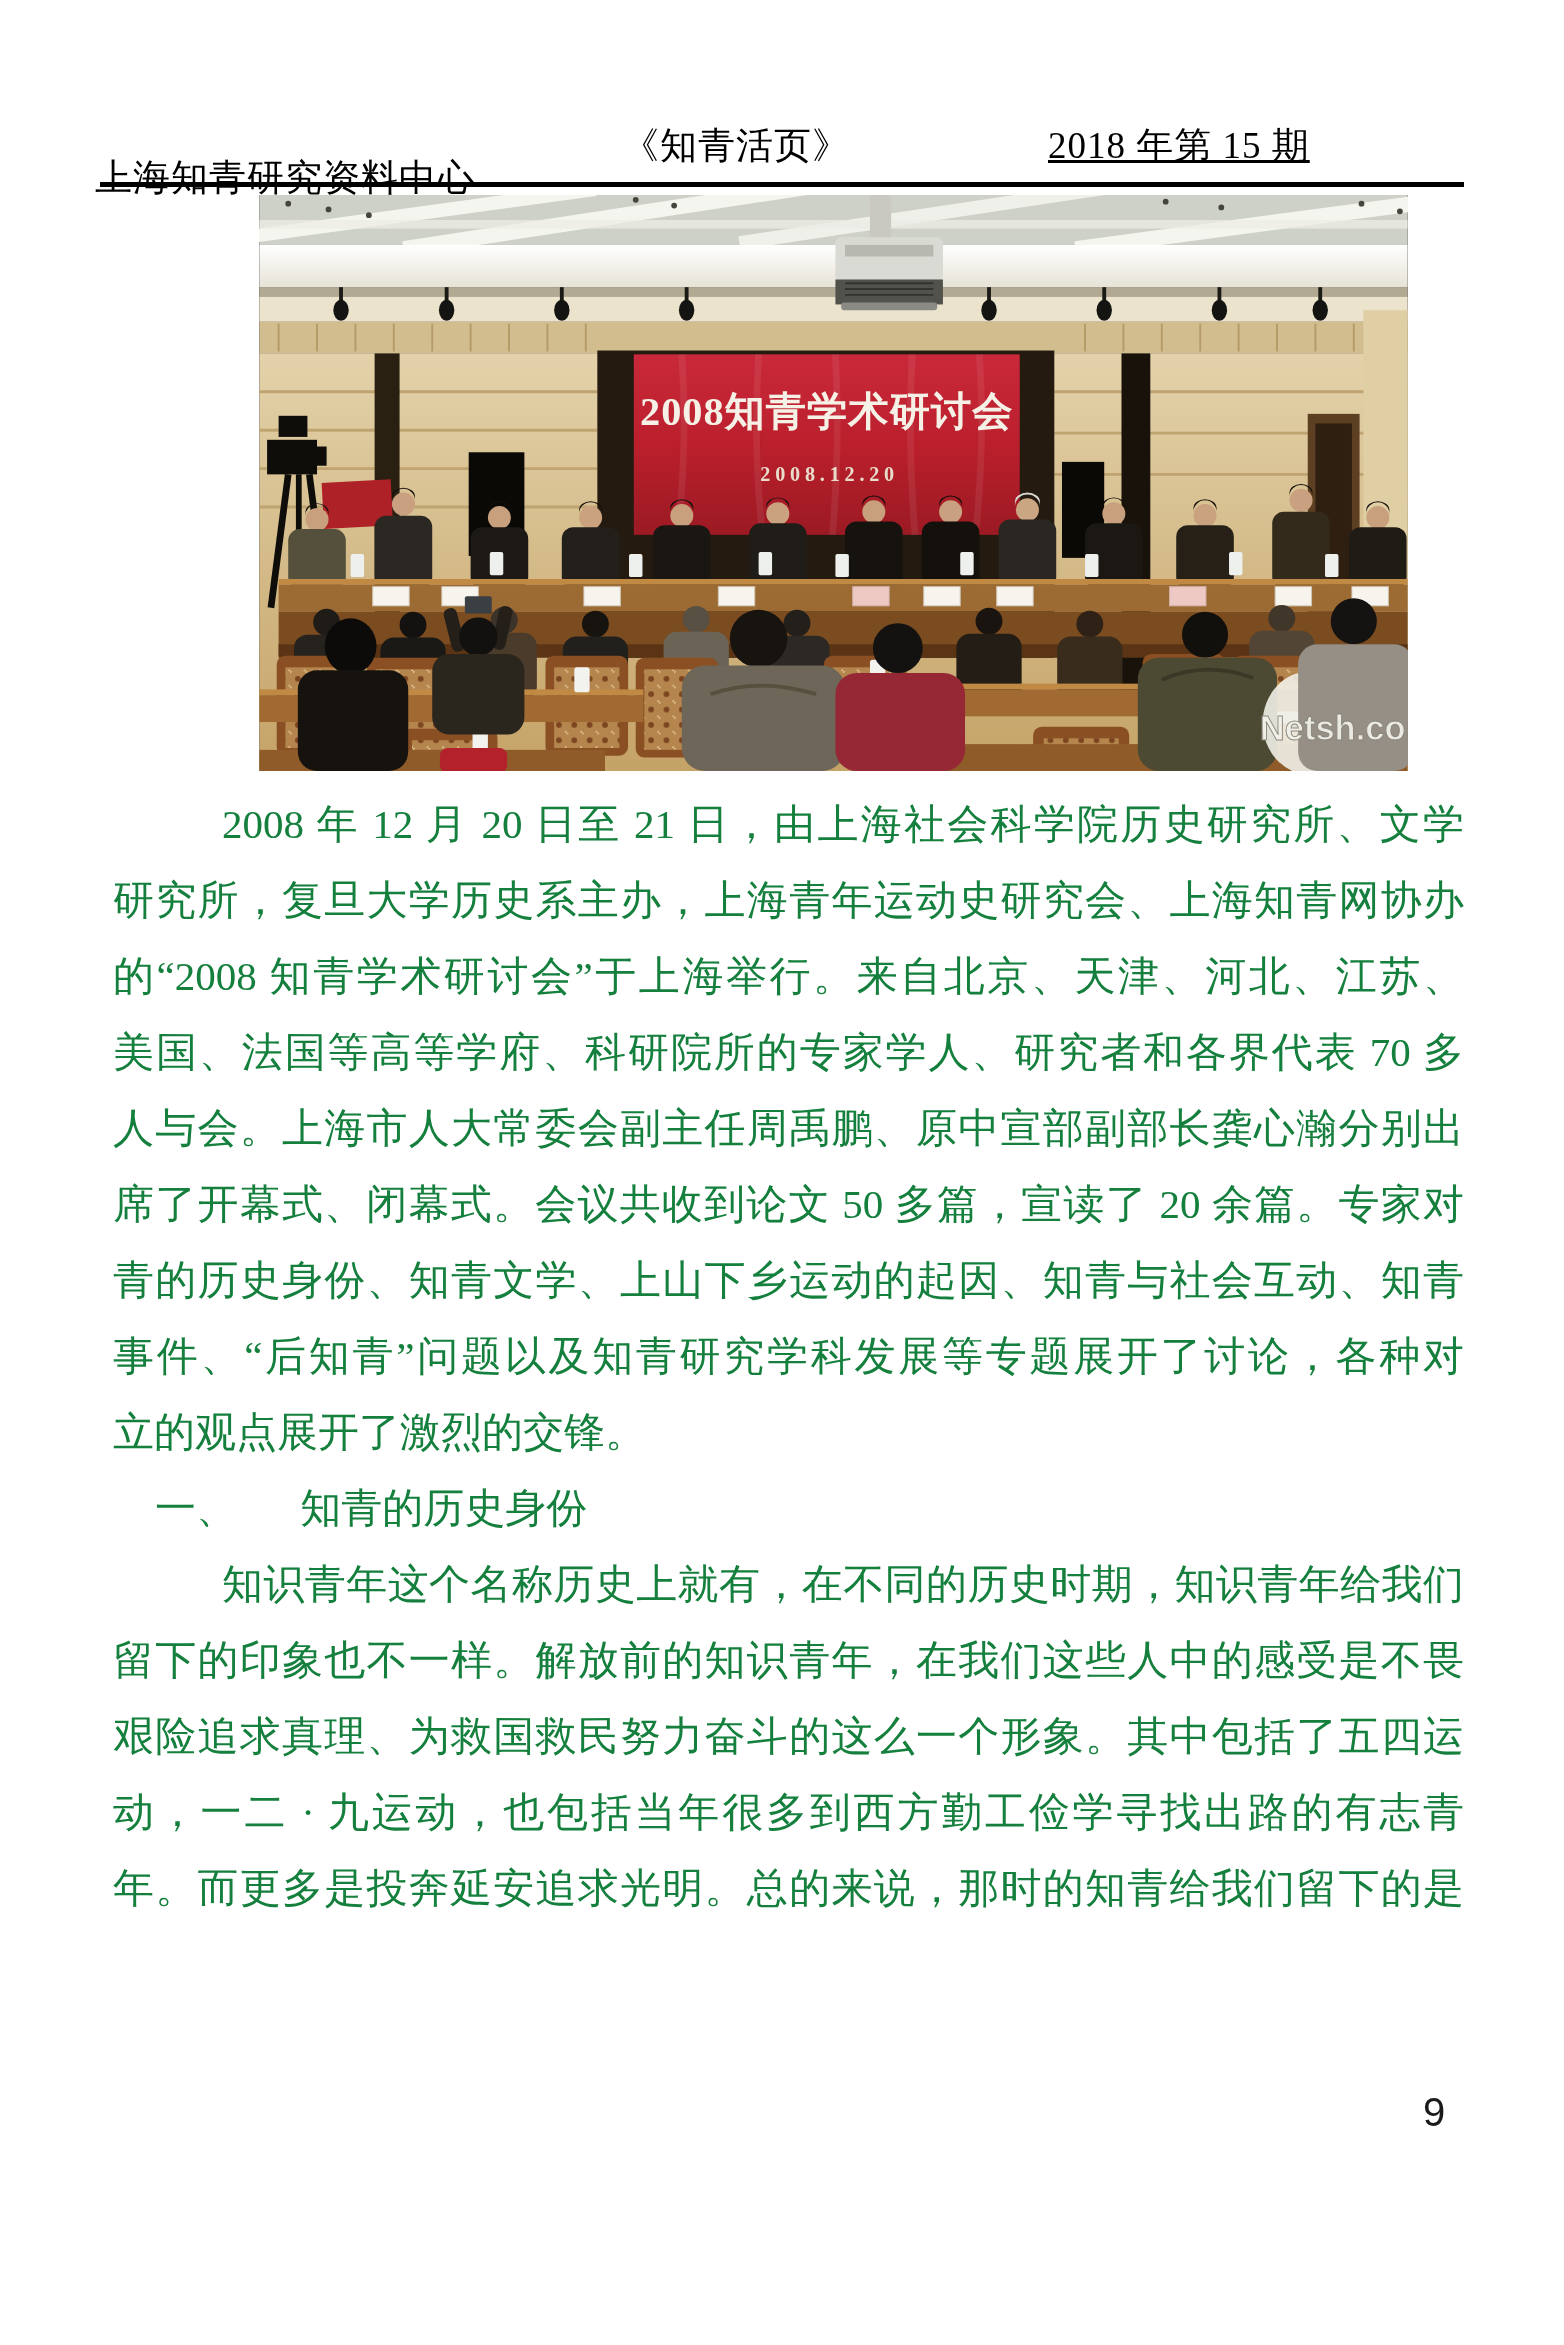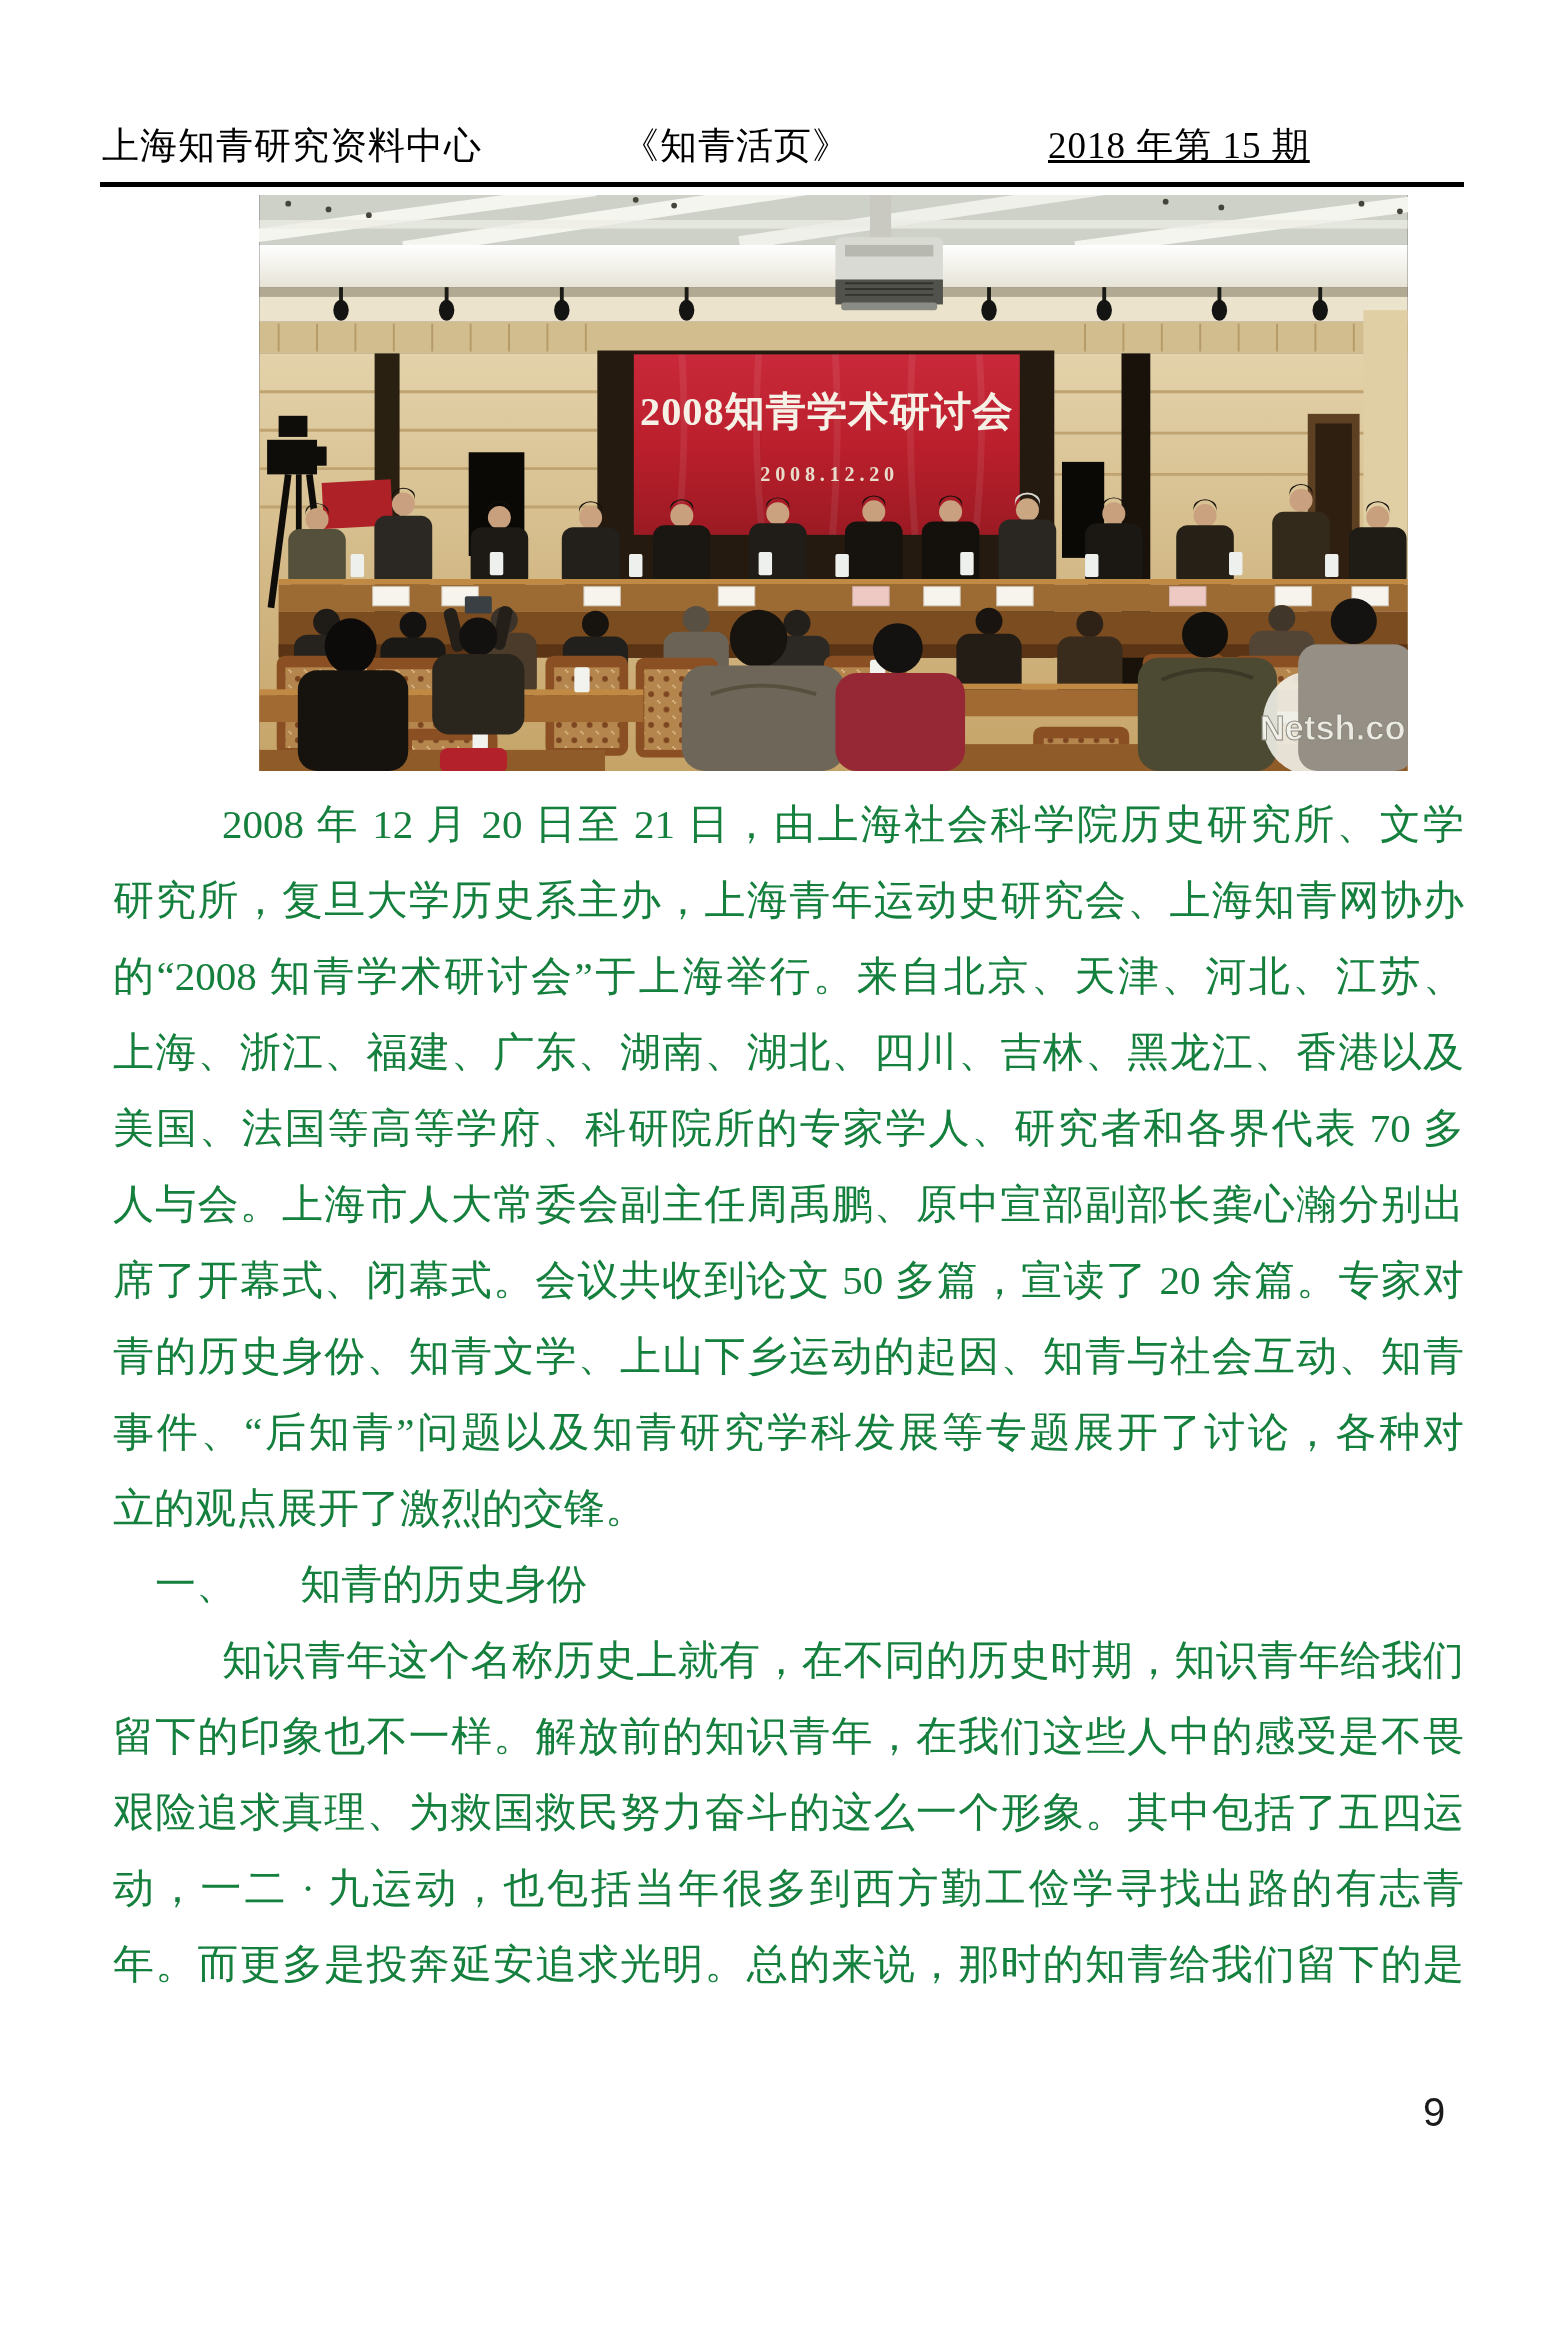--- a/index.html
+++ b/index.html
@@ -3,21 +3,21 @@
 <meta charset="utf-8">
 <style>
   * { margin:0; padding:0; box-sizing:border-box; }
   html,body { background:#ffffff; }
   body {
     width:1564px; height:2345px; position:relative;
     font-family:"Liberation Serif","DejaVu Serif",serif;
     color:#000;
   }
   .hdr { position:absolute; top:121px; font-size:37px; letter-spacing:1px; white-space:nowrap; }
-  .hdr-left   { left:102px; }
+  .hdr-left   { left:95px;margin-top:32px; }
   .hdr-center { left:576px;margin-left:46px; }
   .hdr-right  { left:1048px;text-decoration:underline; }
   .rule { position:absolute; left:100px; top:182px; width:1364px; height:4.8px; background:#000; }
 
   .photo {
     position:absolute; left:259px; top:195px; width:1149px; height:576px;
     overflow:hidden; background:#737373;
   }
   .photo svg { display:block; width:1149px; height:576px; }
 
@@ -425,21 +425,20 @@
   </g>
 
   <text x="1042" y="568" font-size="36" font-weight="bold" fill="#f2f1ea" stroke="#87857b" stroke-width="1" opacity="0.92" font-family="'Liberation Sans','DejaVu Sans',sans-serif">Netsh.com</text>
 </svg>
 </div>
 
 <div class="article">
   <div class="line indent">2008 年 12 月 20 日至 21 日，由上海社会科学院历史研究所、文学</div>
   <div class="line">研究所，复旦大学历史系主办，上海青年运动史研究会、上海知青网协办</div>
   <div class="line">的“2008 知青学术研讨会”于上海举行。来自北京、天津、河北、江苏、</div>
-  <div class="line">上海、浙江、福建、广东、湖南、湖北、四川、吉林、黑龙江、香港以及</div>
   <div class="line">美国、法国等高等学府、科研院所的专家学人、研究者和各界代表 70 多</div>
   <div class="line">人与会。上海市人大常委会副主任周禹鹏、原中宣部副部长龚心瀚分别出</div>
   <div class="line">席了开幕式、闭幕式。会议共收到论文 50 多篇，宣读了 20 余篇。专家对</div>
   <div class="line">青的历史身份、知青文学、上山下乡运动的起因、知青与社会互动、知青</div>
   <div class="line">事件、“后知青”问题以及知青研究学科发展等专题展开了讨论，各种对</div>
   <div class="line short">立的观点展开了激烈的交锋。</div>
   <div class="heading">
     <span class="h-num">一、</span>
     <span class="h-title">知青的历史身份</span>
   </div>

